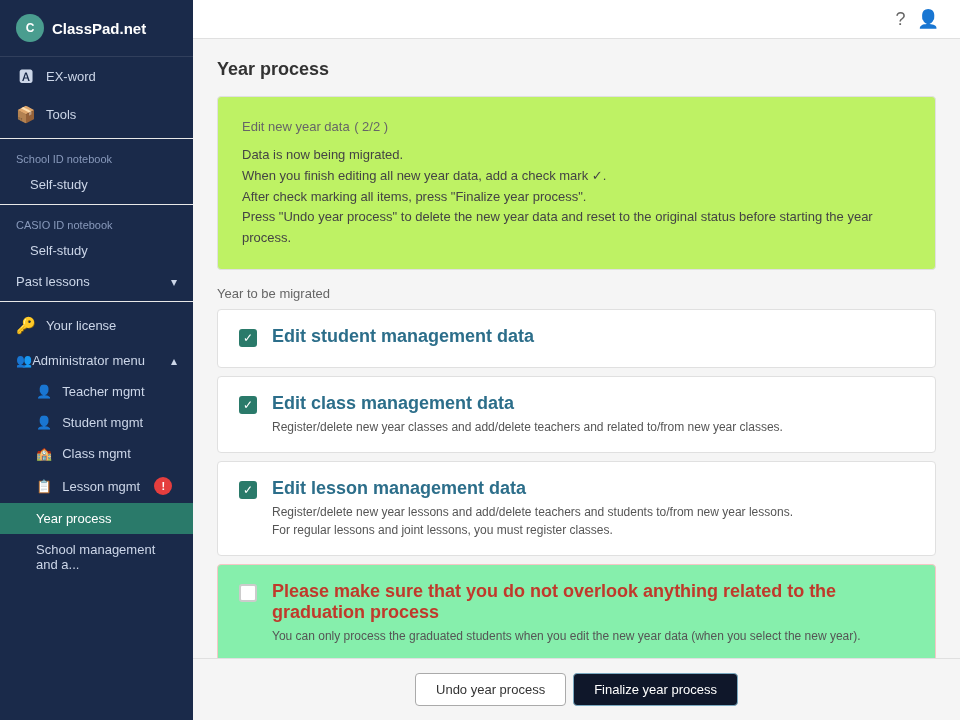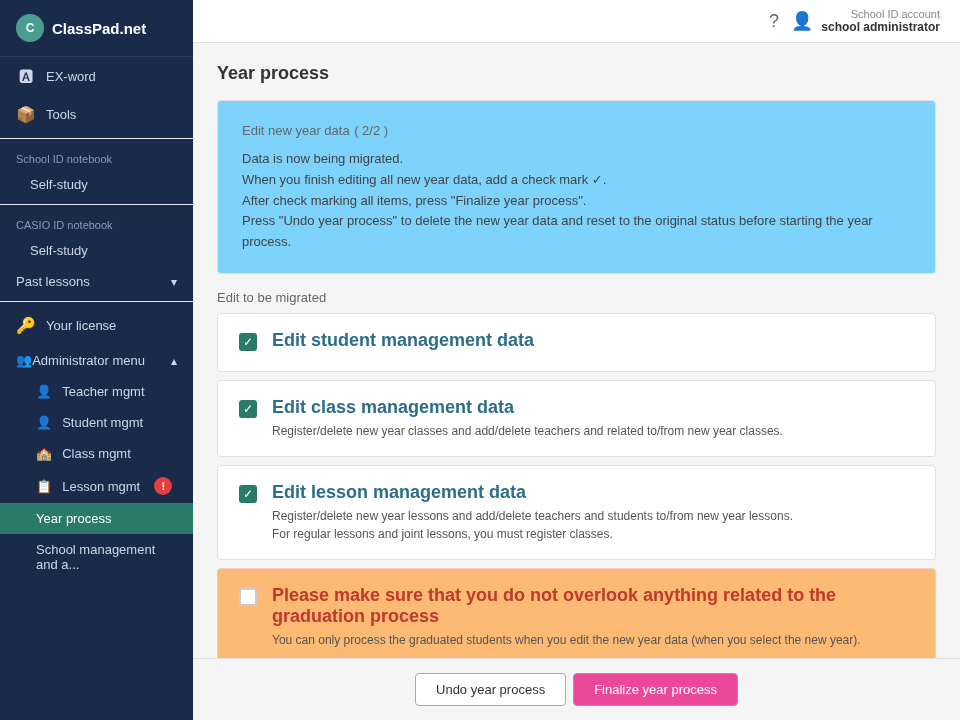--- a/index.html
+++ b/index.html
@@ -117,21 +117,21 @@
     }
 
     .page-title {
       font-size: 18px;
       font-weight: 600;
       color: #333;
       margin-bottom: 16px;
     }
 
     .info-box {
-      background: #7dd3fc;
+      background: #bef264;
       border: 1px solid #e0e0e0;
       border-radius: 4px;
       padding: 20px 24px;
       margin-bottom: 16px;
     }
     .info-box h2 { font-size: 16px; font-weight: 600; color: #2c5282; margin-bottom: 10px; }
     .info-box h2 span { font-size: 13px; color: #666; font-weight: normal; }
     .info-box p { font-size: 13px; color: #444; line-height: 1.6; }
 
     .section-label {
@@ -144,21 +144,21 @@
       background: #fff;
       border: 1px solid #e0e0e0;
       border-radius: 4px;
       padding: 16px 20px;
       margin-bottom: 8px;
       display: flex;
       align-items: flex-start;
       gap: 14px;
     }
     .data-card-warn {
-      background: #fdba74;
+      background: #86efac;
       border: 1px solid #f5c6c6;
     }
 
     .checkbox-wrap {
       width: 20px; height: 20px; flex-shrink: 0; margin-top: 2px;
       display: flex; align-items: center; justify-content: center;
     }
     .checkbox-checked {
       width: 18px; height: 18px;
       background: #2a7a6a;
@@ -199,21 +199,21 @@
       border: 1px solid #aaa;
       background: #fff;
       color: #333;
       border-radius: 4px;
       cursor: pointer;
       font-size: 13px;
     }
     .btn-finalize {
       padding: 8px 20px;
       border: 1px solid #7aa9c0;
-      background: #ec4899;
+      background: #0f172a;
       color: #fff;
       border-radius: 4px;
       cursor: pointer;
       font-size: 13px;
     }
 
     .divider { border: none; border-top: 1px solid #e8e8e8; margin: 4px 0; }
   </style>
 </head>
 <body>
@@ -290,43 +290,39 @@
   </div>
 
 </div>
 
 <div class="main">
 
   <div class="topbar">
     <span class="topbar-help">?</span>
     <div class="topbar-user">
       <span class="user-icon">👤</span>
-      <div class="user-info">
-        <div class="account-type">School ID account</div>
-        <div class="account-name">school administrator</div>
-      </div>
     </div>
   </div>
 
   <div class="content">
 
     <div class="page-title">Year process</div>
 
     <div class="info-box">
       <h2>
         <span>Edit new year data</span>
         <span style="font-size:13px;color:#666;font-weight:normal;">( 2/2 )</span>
       </h2>
       <p>Data is now being migrated.</p>
       <p>When you finish editing all new year data, add a check mark ✓.</p>
       <p>After check marking all items, press "Finalize year process".</p>
       <p>Press "Undo year process" to delete the new year data and reset to the original status before starting the year process.</p>
     </div>
 
-    <div class="section-label">Edit to be migrated</div>
+    <div class="section-label">Year to be migrated</div>
 
     <div class="data-card">
       <div class="checkbox-wrap">
         <div class="checkbox-checked">✓</div>
       </div>
       <div class="card-body">
         <h3>Edit student management data</h3>
       </div>
     </div>
 

